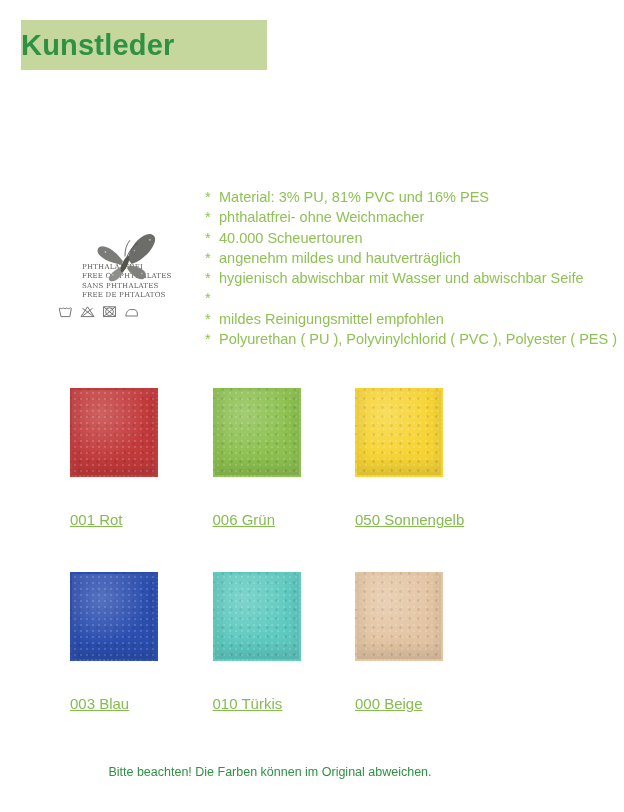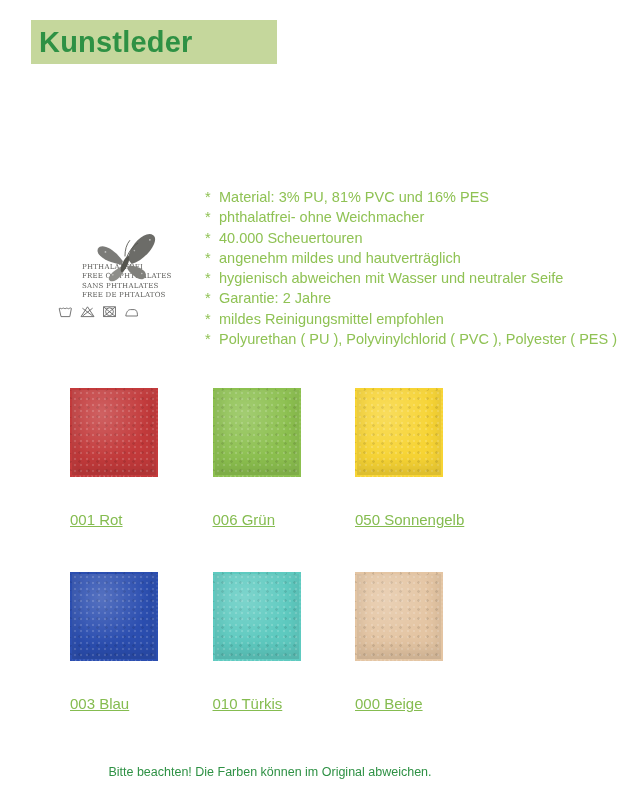--- a/index.html
+++ b/index.html
@@ -4,21 +4,21 @@
 <style>
   * { margin:0; padding:0; box-sizing:border-box; }
   html,body { background:#ffffff; }
   .page {
     position:relative; width:624px; height:812px; margin:0 auto;
     background:#ffffff; overflow:hidden;
     font-family:"Liberation Sans", sans-serif;
   }
   
   .banner { position:absolute; background:var(--banner-bg); display:flex; align-items:center; }
-  .banner-title { left:31px; top:20px; width:246px; height:44px; padding-left:8px; }
+  .banner-title { left:21px; top:20px; width:246px; height:50px; padding-left:0; }
   .title { font-size:29px; font-weight:700; color:var(--title-text); letter-spacing:0.2px; }
   .banner-subtitle { left:25px; top:107px; width:563px; height:45px; padding-left:12px; }
   .subtitle { font-size:22.5px; font-weight:400; color:var(--subtitle-text); letter-spacing:0.1px; }
 
   
   .logo { position:absolute; left:58px; top:231px; width:115px; }
   .butterfly { position:absolute; left:34px; top:-6px; width:74px; height:64px; }
   .logo-lines { padding-top:32px; }
   .logo-line {
     display:block; font-family:"DejaVu Serif", serif;
@@ -138,26 +138,25 @@
         <span class="feature-text">40.000 Scheuertouren</span>
       </li>
 
       <li class="feature">
         <span class="marker">*</span>
         <span class="feature-text">angenehm mildes und hautverträglich</span>
       </li>
 
       <li class="feature">
         <span class="marker">*</span>
-        <span class="feature-text">hygienisch abweichen mit Wasser und neutraler Seife</span>
-      </li>
-
-      <li class="feature">
-        <span class="marker">*</span>
-        <span class="feature-text">Garantie: 2 Jahre</span>
+        <span class="feature-text">hygienisch abwischbar mit Wasser und abwischbar Seife</span>
+      </li>
+
+      <li class="feature">
+        <span class="marker">*</span>
       </li>
 
       <li class="feature">
         <span class="marker">*</span>
         <span class="feature-text">mildes Reinigungsmittel empfohlen</span>
       </li>
 
       <li class="feature">
         <span class="marker">*</span>
         <span class="feature-text">Polyurethan ( PU ), Polyvinylchlorid ( PVC ), Polyester ( PES )</span>

